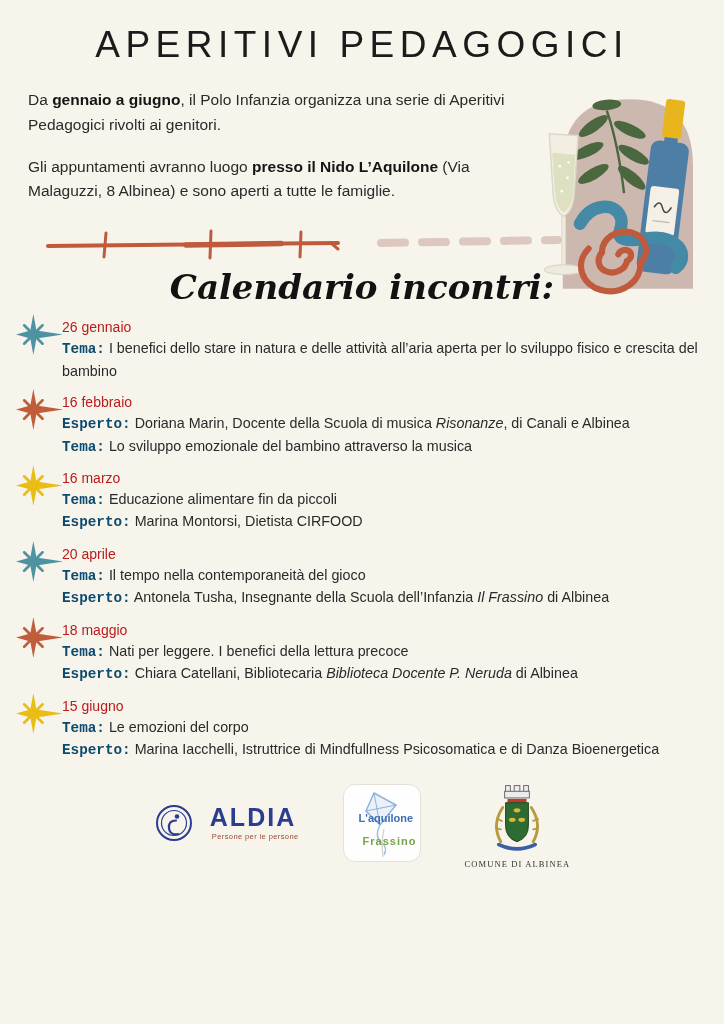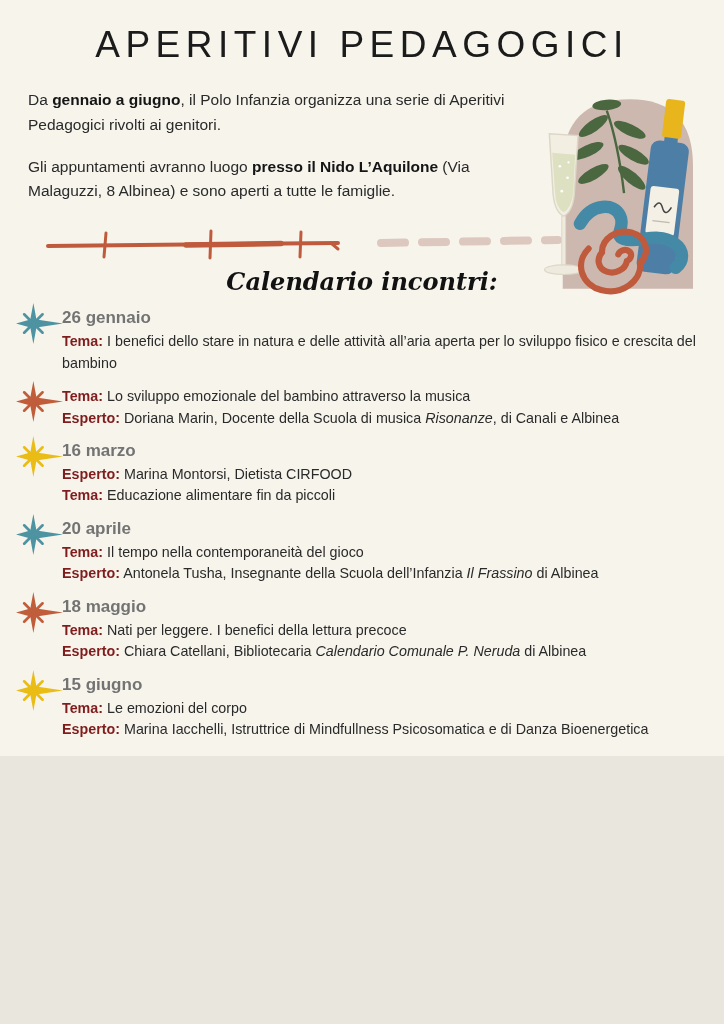--- a/index.html
+++ b/index.html
@@ -1,18 +1,18 @@
 <!DOCTYPE html>
 <html><head>
 <meta charset="utf-8">
 <style>
   * { margin:0; padding:0; box-sizing:border-box; }
   html,body { background:#e9e6de; }
   .page {
-    position:relative; width:724px; height:756px; margin:0 auto;
+    position:relative; width:724px; height:1024px; margin:0 auto;
     background:#f7f4ec; overflow:hidden; color:#222;
     font-family:"Liberation Sans", sans-serif;
   }
   
   .header { padding-top:24px; text-align:center; }
   .title {
     font-size:37px; font-weight:400; letter-spacing:5.5px;
     color:#1b1b1b; white-space:nowrap;
   }
   .subtitle {
@@ -25,27 +25,27 @@
   .intro-text p { margin-bottom:17px; }
   .intro-text b { font-weight:700; color:#151515; }
   .it { font-style:italic; }
   .illustration { position:absolute; top:-20px; right:8px; width:182px; height:230px; }
   
   .divider-wrap { padding:4px 36px 0; }
   .divider-wrap svg { display:block; width:652px; height:36px; }
   
   .cal-heading {
     text-align:center; font-family:"DejaVu Serif", serif; font-style:italic;
-    font-weight:700; font-size:24px; color:#121212; margin:6px 6px 12px;
+    font-weight:700; font-size:34px; color:#121212; margin:6px 6px 12px;
   }
   .events { padding:0 26px 0 62px; }
   .event { position:relative; margin-bottom:12px; }
-  .event-date { font-size:17px; font-weight:700; color:#737373; margin-bottom:3px; }
+  .event-date { font-size:14px; font-weight:400; color:#b91c1c; margin-bottom:3px; }
   .event-line { font-size:14.3px; line-height:1.5; color:#2a2a2a; }
-  .event-line b { font-weight:700; color:#7f1d1d; }
+  .event-line b { font-weight:700; color:#0c4a6e;font-family:Liberation Mono, monospace; }
   .star { position:absolute; left:-46px; top:-5px; width:47px; height:41px; }
   
   .footer {
     display:flex; justify-content:center; align-items:center;
     gap:44px; margin-top:16px;
   }
   .aldia { display:flex; align-items:center; gap:16px; }
   .aldia-txt { display:flex; flex-direction:column; }
   .aldia-name { font-size:25px; font-weight:700; color:#2b3d8f; letter-spacing:2px; line-height:1; }
   .aldia-tag { font-size:7.5px; color:#9c4a3c; letter-spacing:.4px; margin-top:2px; margin-left:2px; }
@@ -148,52 +148,53 @@
       </svg>
       <div class="event-date">26 gennaio</div>
       <div class="event-line"><b>Tema:</b> <span>I benefici dello stare in natura e delle attività all’aria aperta per lo sviluppo fisico e crescita del bambino</span></div>
     </div>
 
     <div class="event">
       <svg class="star" viewBox="0 0 46 40">
         <polygon points="17,0 20,16 46,20 20,24 17,40 14,24 0,20 14,16" fill="#c05d3b"></polygon>
         <path d="M26,11 L8,29 M8,11 L26,29" stroke-width="2.6" fill="none" stroke-linecap="round" stroke="#c05d3b"></path>
       </svg>
+      <div class="event-date">16 febbraio</div>
+      <div class="event-line"><b>Esperto:</b> <span>Doriana Marin, Docente della Scuola di musica </span><span class="it">Risonanze</span><span>, di Canali e Albinea</span></div>
       <div class="event-line"><b>Tema:</b> <span>Lo sviluppo emozionale del bambino attraverso la musica</span></div>
-      <div class="event-line"><b>Esperto:</b> <span>Doriana Marin, Docente della Scuola di musica </span><span class="it">Risonanze</span><span>, di Canali e Albinea</span></div>
     </div>
 
     <div class="event">
       <svg class="star" viewBox="0 0 46 40">
         <polygon points="17,0 20,16 46,20 20,24 17,40 14,24 0,20 14,16" fill="#e9bc16"></polygon>
         <path d="M26,11 L8,29 M8,11 L26,29" stroke-width="2.6" fill="none" stroke-linecap="round" stroke="#e9bc16"></path>
       </svg>
       <div class="event-date">16 marzo</div>
+      <div class="event-line"><b>Tema:</b> <span>Educazione alimentare fin da piccoli</span></div>
       <div class="event-line"><b>Esperto:</b> <span>Marina Montorsi, Dietista CIRFOOD</span><span class="it"></span><span></span></div>
-      <div class="event-line"><b>Tema:</b> <span>Educazione alimentare fin da piccoli</span></div>
     </div>
 
     <div class="event">
       <svg class="star" viewBox="0 0 46 40">
         <polygon points="17,0 20,16 46,20 20,24 17,40 14,24 0,20 14,16" fill="#4e93a2"></polygon>
         <path d="M26,11 L8,29 M8,11 L26,29" stroke-width="2.6" fill="none" stroke-linecap="round" stroke="#4e93a2"></path>
       </svg>
       <div class="event-date">20 aprile</div>
       <div class="event-line"><b>Tema:</b> <span>Il tempo nella contemporaneità del gioco</span></div>
       <div class="event-line"><b>Esperto:</b> <span>Antonela Tusha, Insegnante della Scuola dell’Infanzia </span><span class="it">Il Frassino</span><span> di Albinea</span></div>
     </div>
 
     <div class="event">
       <svg class="star" viewBox="0 0 46 40">
         <polygon points="17,0 20,16 46,20 20,24 17,40 14,24 0,20 14,16" fill="#c05d3b"></polygon>
         <path d="M26,11 L8,29 M8,11 L26,29" stroke-width="2.6" fill="none" stroke-linecap="round" stroke="#c05d3b"></path>
       </svg>
       <div class="event-date">18 maggio</div>
       <div class="event-line"><b>Tema:</b> <span>Nati per leggere. I benefici della lettura precoce</span></div>
-      <div class="event-line"><b>Esperto:</b> <span>Chiara Catellani, Bibliotecaria </span><span class="it">Calendario Comunale P. Neruda</span><span> di Albinea</span></div>
+      <div class="event-line"><b>Esperto:</b> <span>Chiara Catellani, Bibliotecaria </span><span class="it">Biblioteca Docente P. Neruda</span><span> di Albinea</span></div>
     </div>
 
     <div class="event">
       <svg class="star" viewBox="0 0 46 40">
         <polygon points="17,0 20,16 46,20 20,24 17,40 14,24 0,20 14,16" fill="#e9bc16"></polygon>
         <path d="M26,11 L8,29 M8,11 L26,29" stroke-width="2.6" fill="none" stroke-linecap="round" stroke="#e9bc16"></path>
       </svg>
       <div class="event-date">15 giugno</div>
       <div class="event-line"><b>Tema:</b> <span>Le emozioni del corpo</span></div>
       <div class="event-line"><b>Esperto:</b> <span>Marina Iacchelli, Istruttrice di Mindfullness Psicosomatica e di Danza Bioenergetica</span><span class="it"></span><span></span></div>

